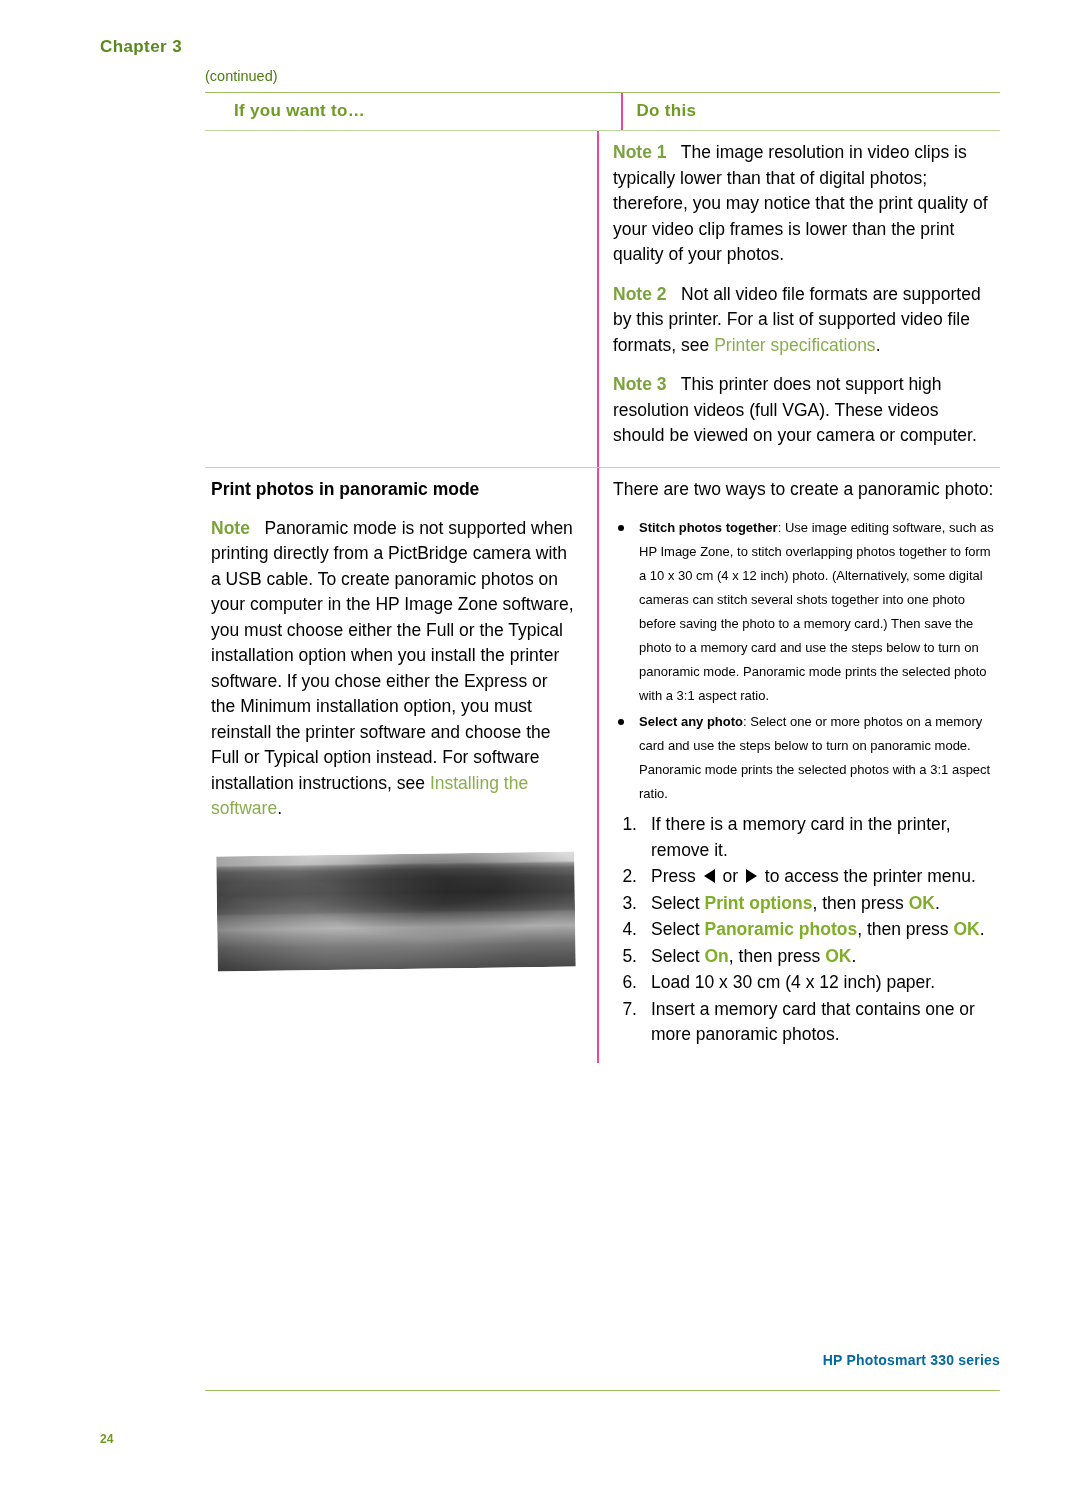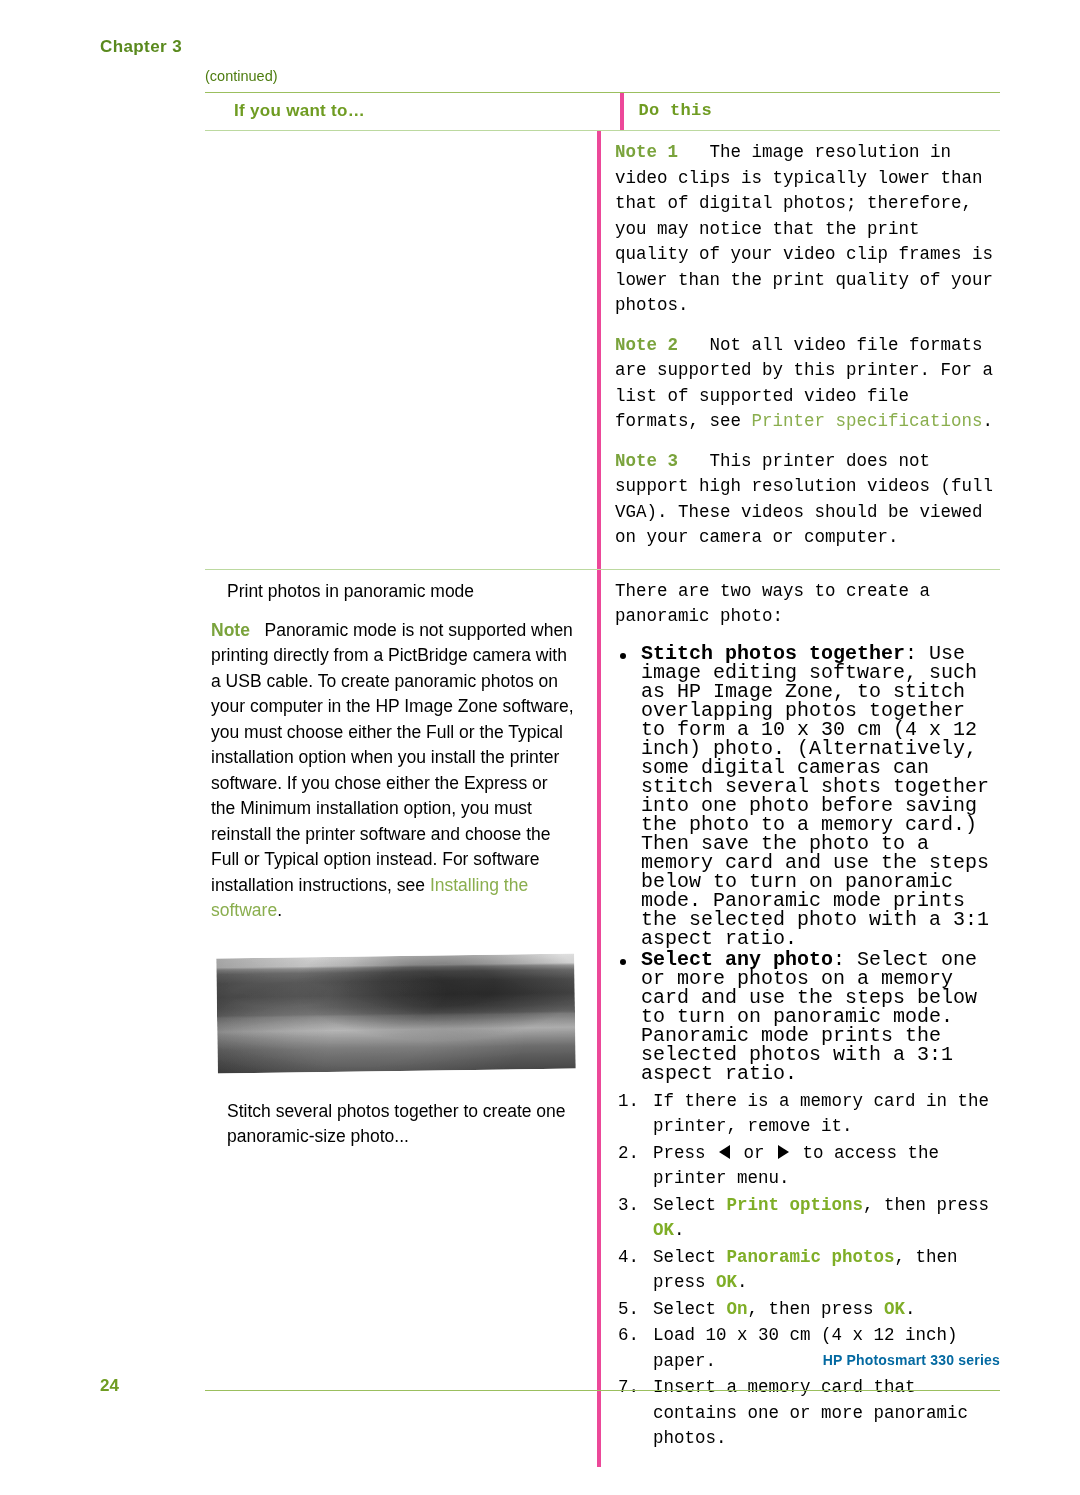--- a/index.html
+++ b/index.html
@@ -61,22 +61,21 @@
   }
   .col-left {
     width: 392px;
     box-sizing: border-box;
     padding: 9px 22px 14px 6px;
   }
   .col-right {
     width: 403px;
     box-sizing: border-box;
     padding: 9px 6px 14px 14px;
-    border-left: 4px solid #ec4899;
-    font-family: Liberation Mono, monospace;
+    border-left: 2px solid #ec4899;
   }
   .th {
     font-size: 17px;
     font-weight: bold;
     color: #6f9c22;
     letter-spacing: 0.3px;
   }
   .head-row .col-left, .head-row .col-right {
     padding-top: 8px;
     padding-bottom: 9px;
@@ -95,34 +94,34 @@
   .b { font-weight: bold; }
   .link {
     color: #8aae4e;
   }
   .green {
     color: #7fae27;
     font-weight: bold;
   }
   .subhead {
     font-size: 17.5px;
-    font-weight: normal;
-    margin: 0 0 14px 16px;
+    font-weight: bold;
+    margin: 0 0 14px 0;
     line-height: 25px;
   }
   ul.bullets {
     list-style: none;
     margin: 0;
     padding: 0;
   }
   ul.bullets li {
     position: relative;
     padding-left: 26px;
-    font-size: 20px;
-    line-height: 19px;
+    font-size: 13px;
+    line-height: 24px;
     margin-bottom: 2px;
   }
   ul.bullets li .dot {
     position: absolute;
     left: 5px;
     top: 9px;
     width: 6px;
     height: 6px;
     border-radius: 50%;
     background: #000;
@@ -203,22 +202,22 @@
   .hr-bot {
     position: absolute;
     left: 205px;
     top: 1390px;
     width: 795px;
     border-top: 1.4px solid #9bbf5e;
   }
   .page-num {
     position: absolute;
     left: 100px;
-    top: 1376px;
-    font-size: 17px;
+    top: 1432px;
+    font-size: 12px;
     font-weight: bold;
     color: #6f9c22;
   }
   .footer-right {
     position: absolute;
     right: 80px;
     top: 1352px;
     font-size: 14px;
     font-weight: bold;
     color: #0369a1;
@@ -271,21 +270,20 @@
     <div class="row">
       <div class="col-left">
         <div class="subhead">Print photos in panoramic mode</div>
         <p>
           <span class="note-lbl">Note</span>
           &nbsp; <span>Panoramic mode is not supported when printing directly from a PictBridge camera with a USB cable. To create panoramic photos on your computer in the HP Image Zone software, you must choose either the Full or the Typical installation option when you install the printer software. If you chose either the Express or the Minimum installation option, you must reinstall the printer software and choose the Full or Typical option instead. For software installation instructions, see </span><span class="link">Installing the software</span><span>.</span>
         </p>
         <div class="photo-wrap">
           <div class="photo"></div>
         </div>
-        <div class="subhead">Stitch several photos together to create one panoramic-size photo...</div>
       </div>
 
       <div class="col-right">
         <p>There are two ways to create a panoramic photo:</p>
 
         <ul class="bullets">
           <li>
             <span class="dot"></span>
             <span class="b">Stitch photos together</span><span>: Use image editing software, such as HP Image Zone, to stitch overlapping photos together to form a 10 x 30 cm (4 x 12 inch) photo. (Alternatively, some digital cameras can stitch several shots together into one photo before saving the photo to a memory card.) Then save the photo to a memory card and use the steps below to turn on panoramic mode. Panoramic mode prints the selected photo with a 3:1 aspect ratio.</span>
           </li>

